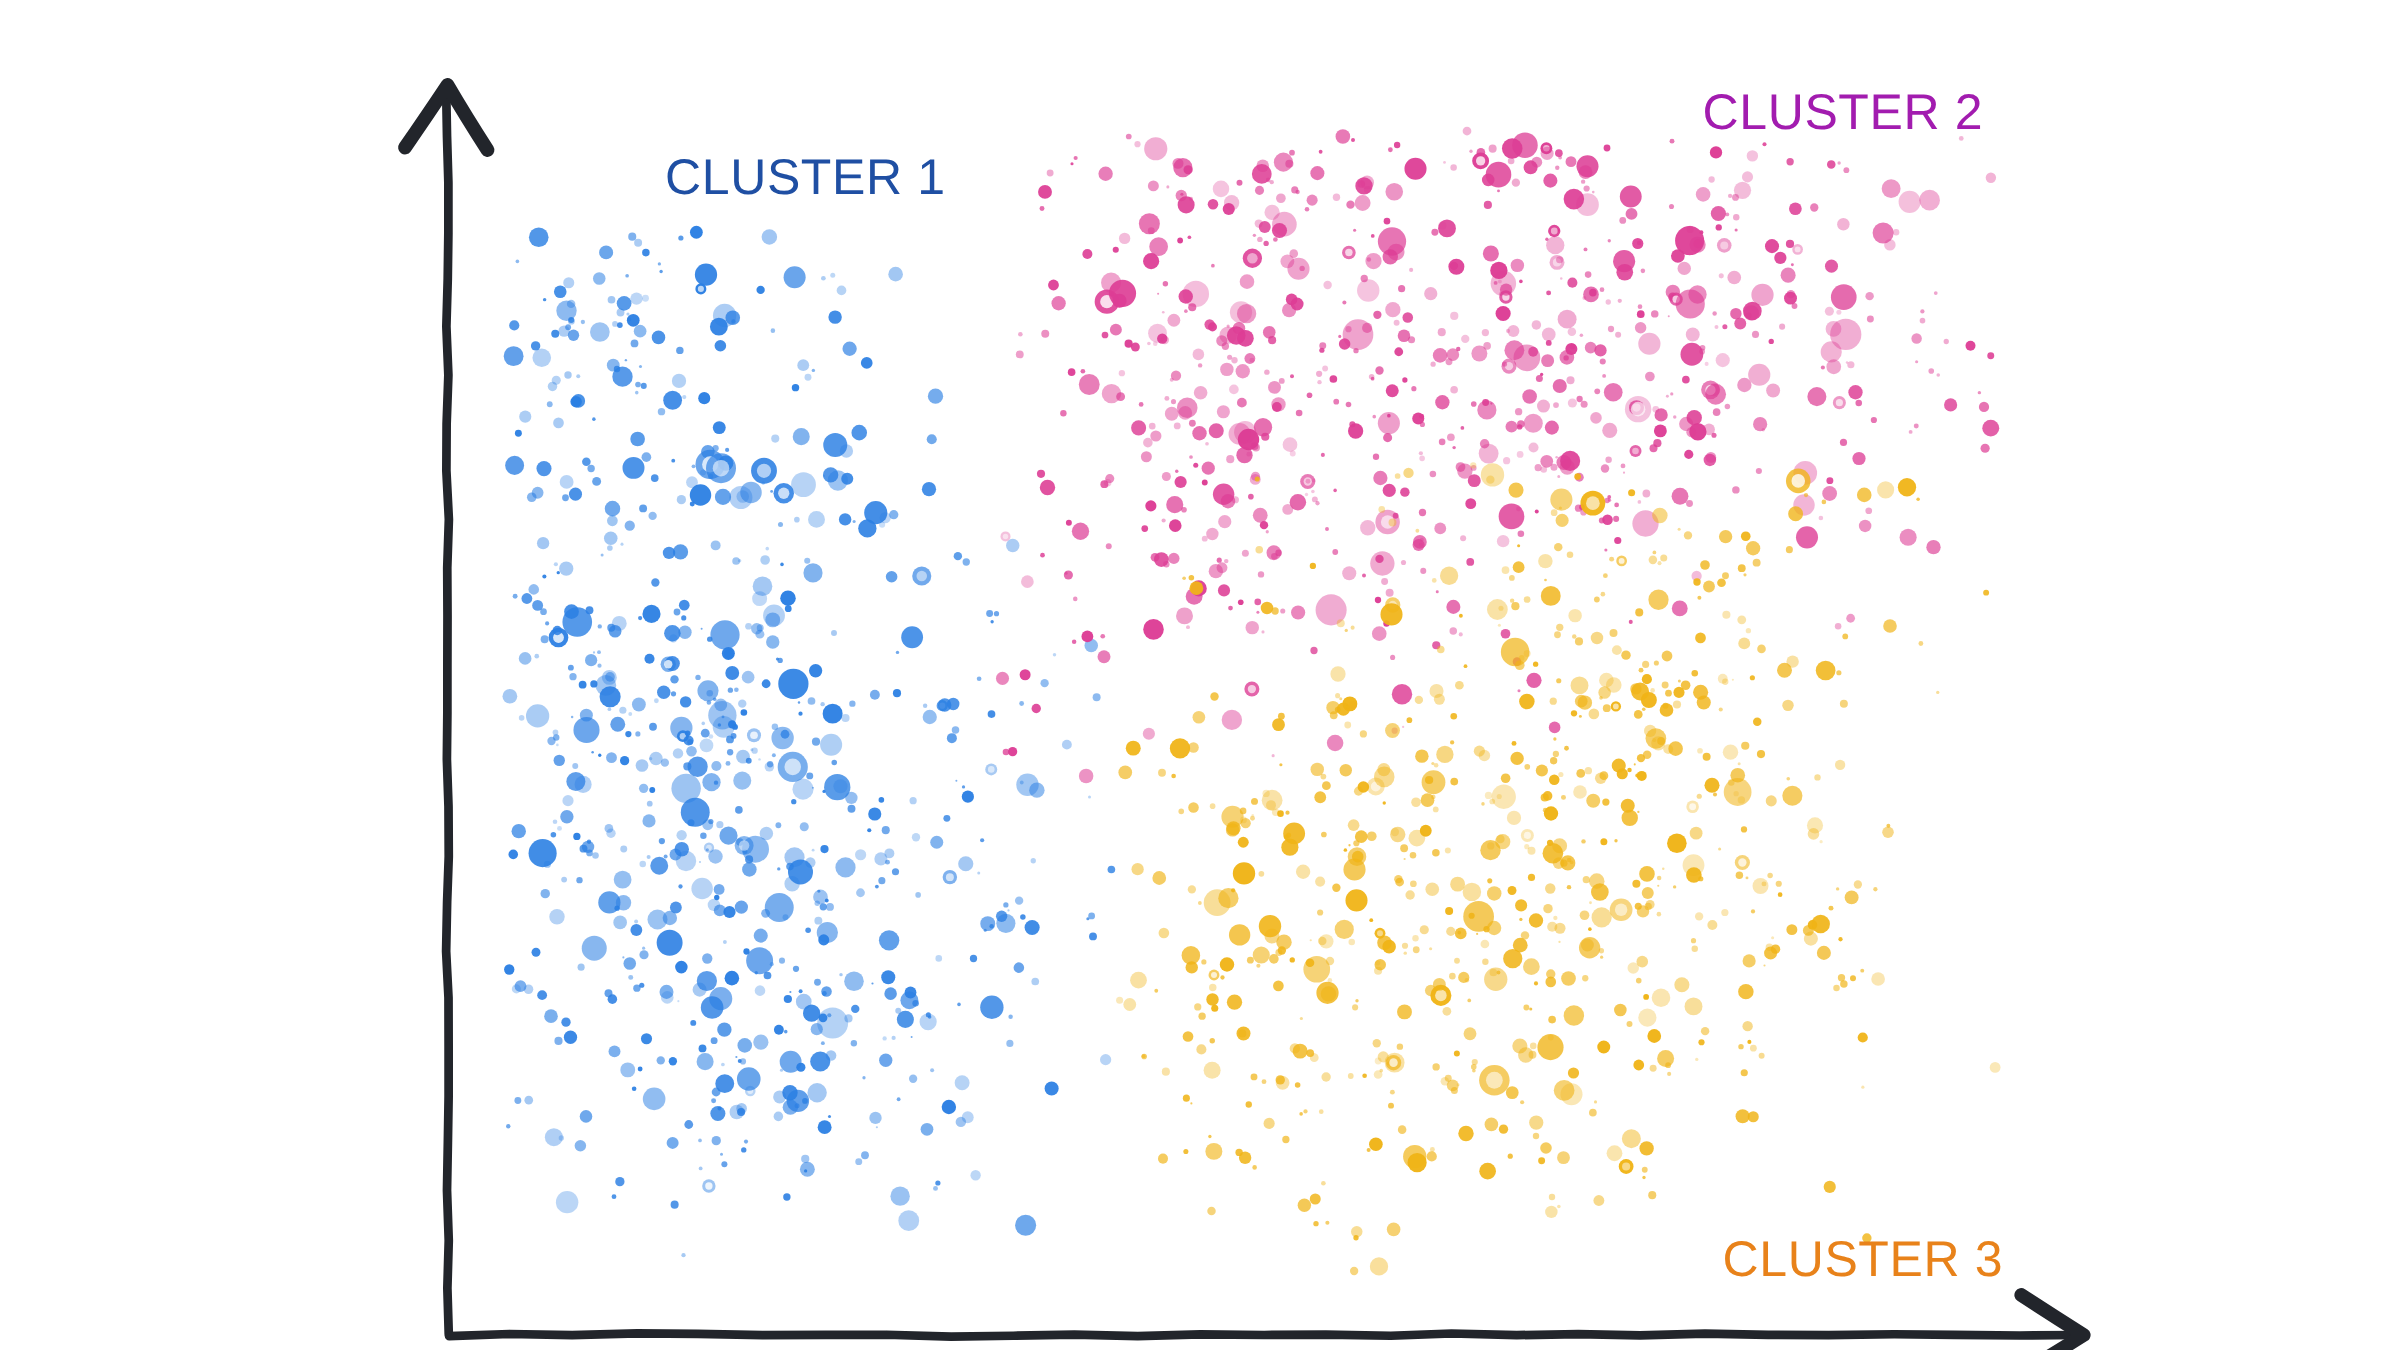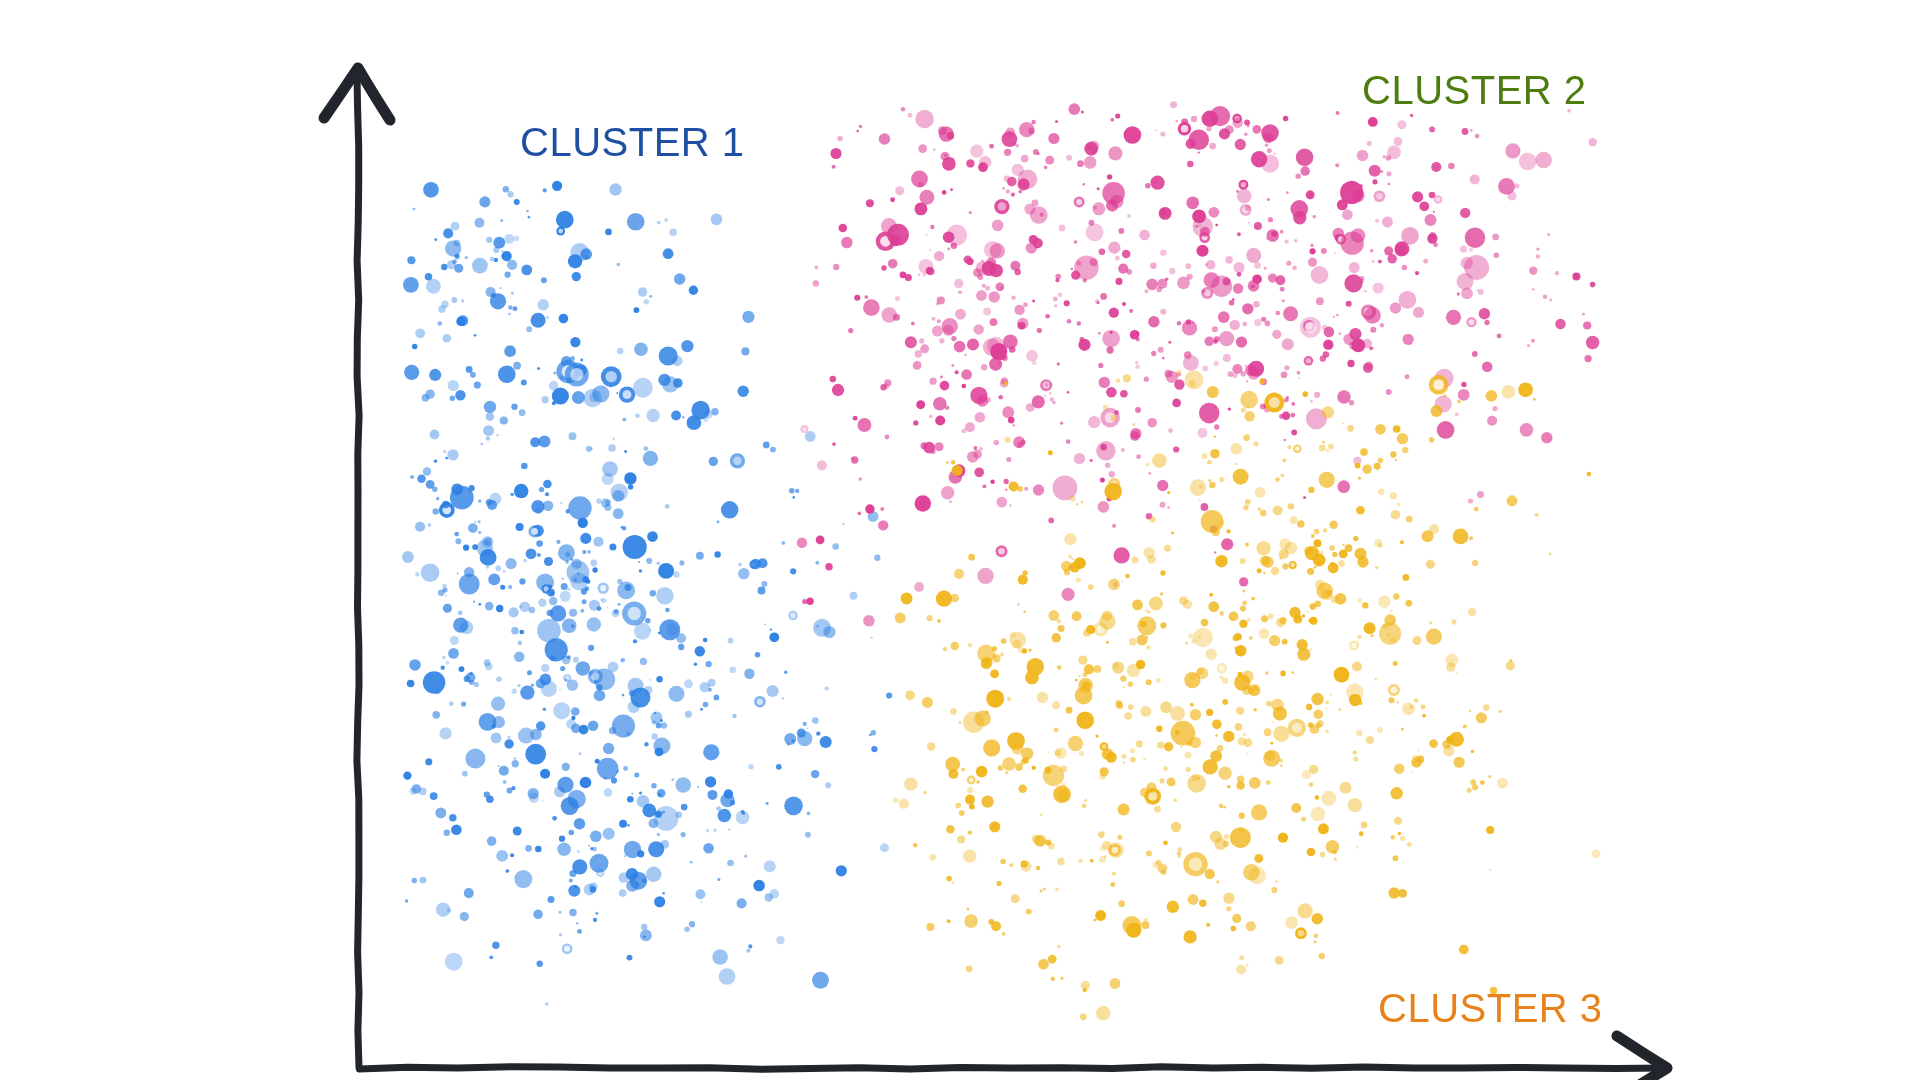--- a/index.html
+++ b/index.html
@@ -2202,19 +2202,19 @@
         <circle cx="961.7" cy="812.9" r="2.95" fill="#F0B417" fill-opacity="0.662"></circle>
         <circle cx="958.2" cy="805.5" r="2.89" fill="#F0B417" fill-opacity="0.530"></circle>
         <circle cx="1401.9" cy="542.2" r="2.07" fill="#F0B417" fill-opacity="0.889"></circle>
         <circle cx="1209.5" cy="462.3" r="2.31" fill="#F0B417" fill-opacity="0.522"></circle>
         <circle cx="969.2" cy="968.8" r="3.41" fill="#F0B417" fill-opacity="0.569"></circle>
         <circle cx="1103.2" cy="1013.1" r="7.31" fill="#F0B417" fill-opacity="0.426"></circle>
         <circle cx="986.8" cy="662.6" r="5.65" fill="#F0B417" fill-opacity="0.803"></circle>
       </g>
   </svg>
 
-  <div class="cluster-label" id="label-cluster-1" style="color: rgb(31, 79, 163);">CLUSTER 1</div>
+  <div class="cluster-label" id="label-cluster-1" style="color: rgb(31, 79, 163); margin-left: 12px;">CLUSTER 1</div>
 
-  <div class="cluster-label" id="label-cluster-2" style="color: #4d7c0f;">CLUSTER 2</div>
+  <div class="cluster-label" id="label-cluster-2" style="color: #a21caf;">CLUSTER 2</div>
 
   <div class="cluster-label" id="label-cluster-3" style="color: rgb(232, 130, 26);">CLUSTER 3</div>
 
 </div>
 
 </body></html>

